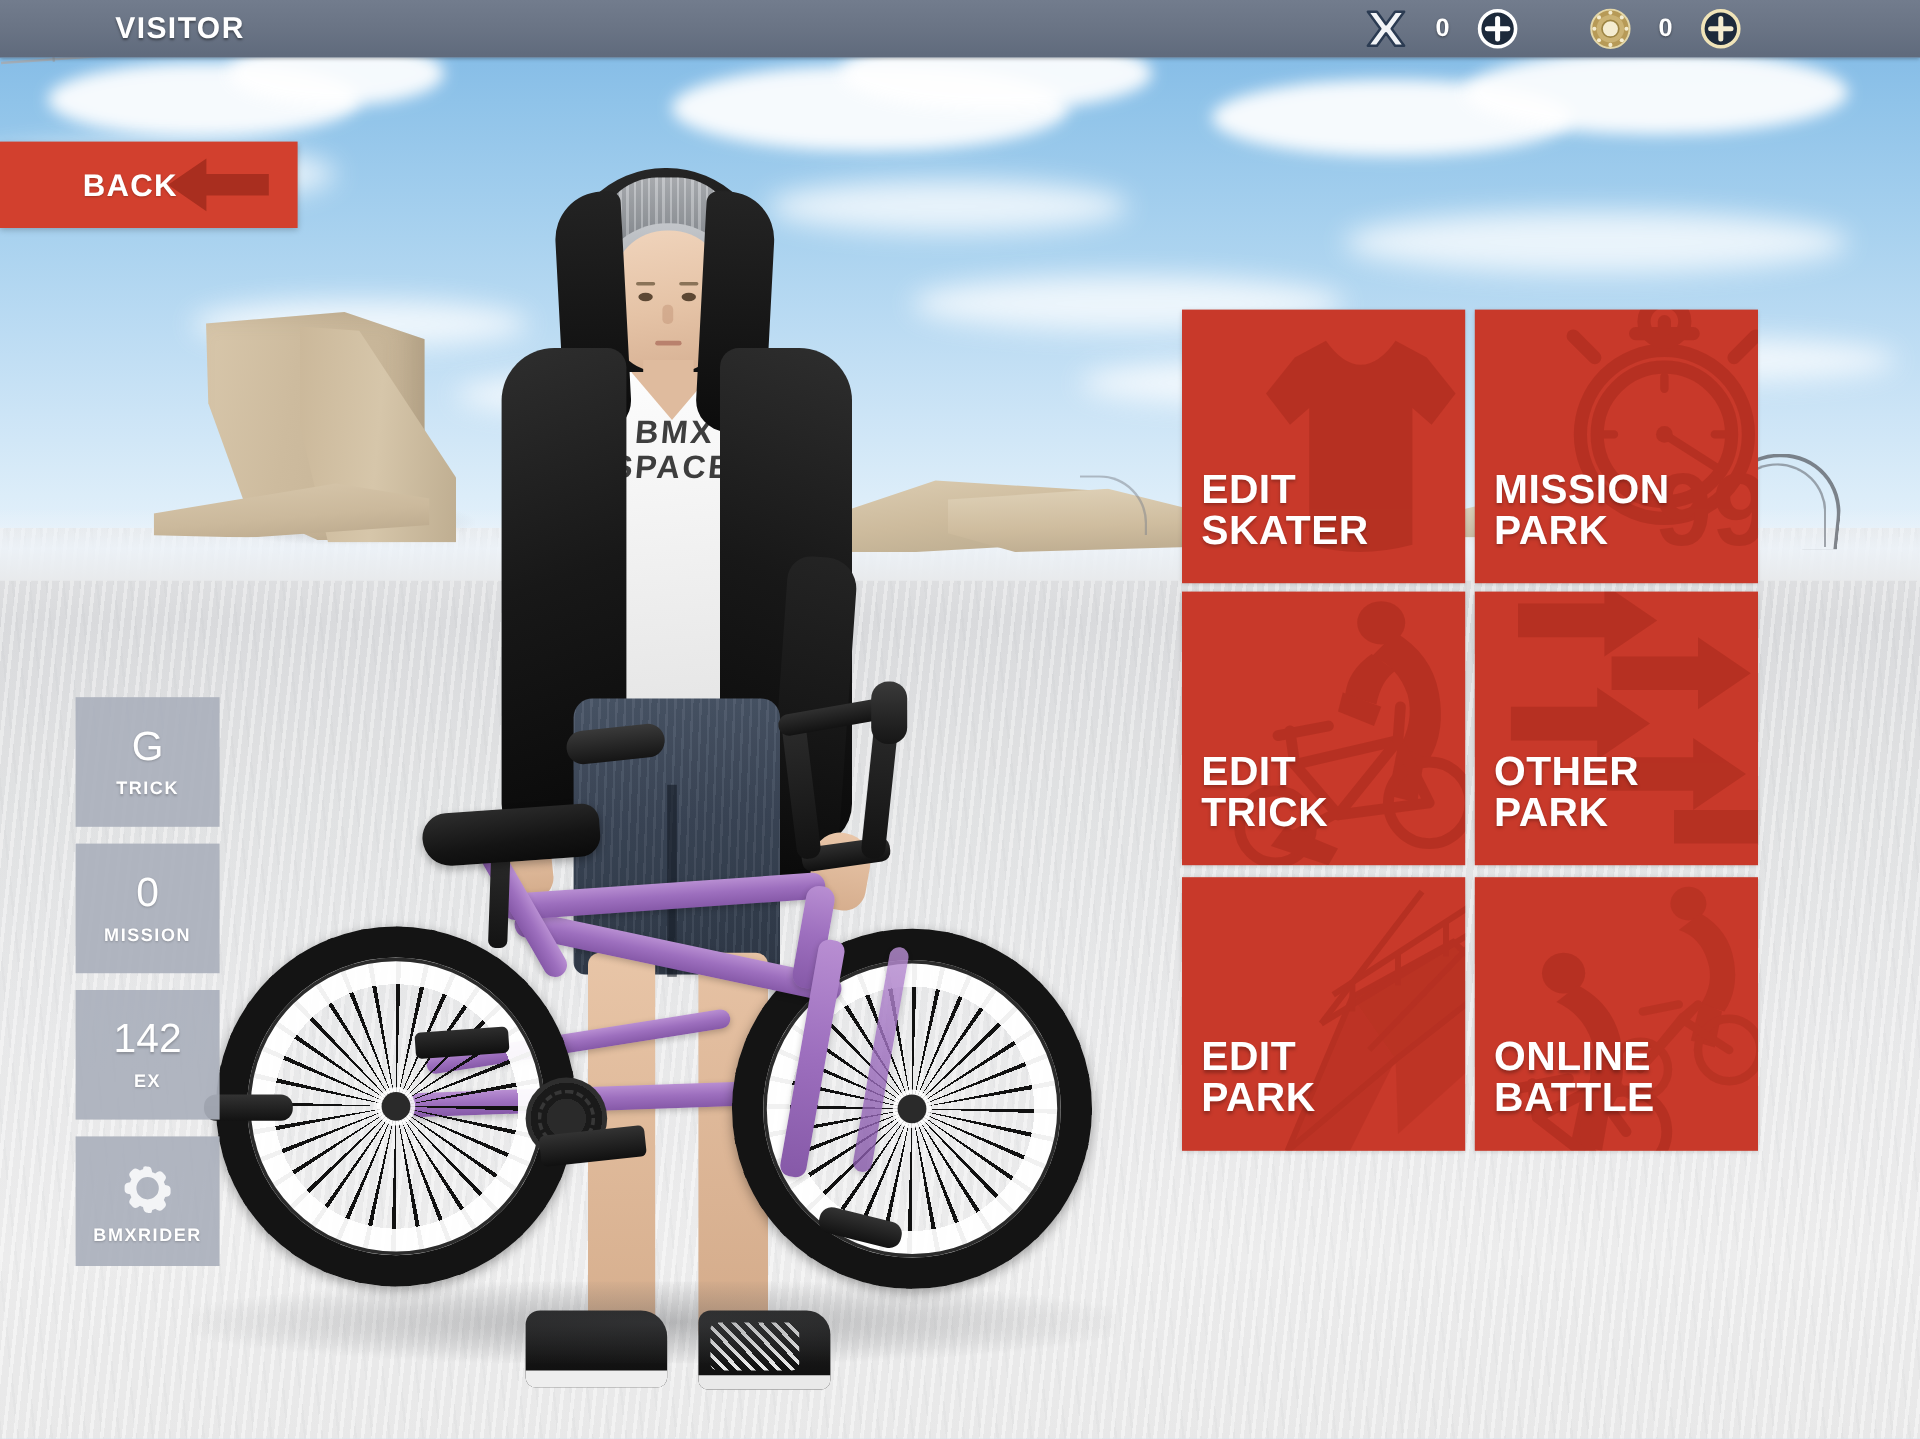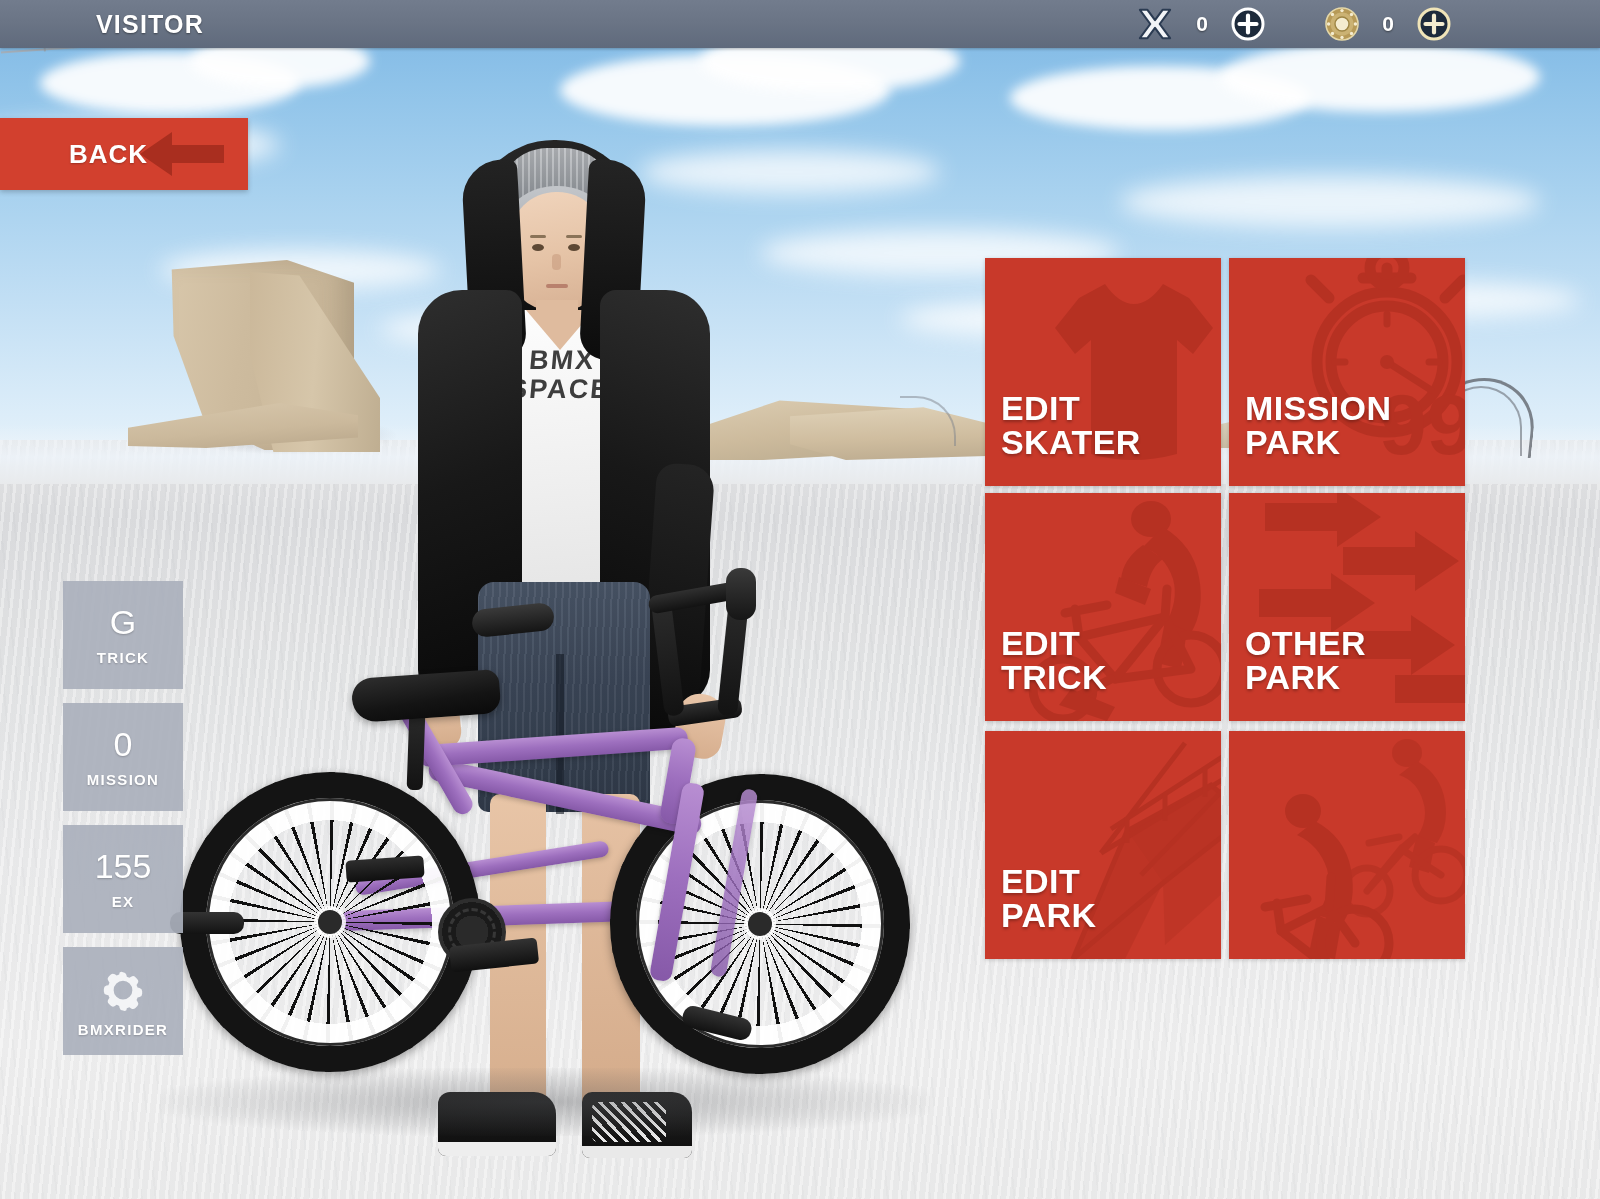--- a/index.html
+++ b/index.html
@@ -569,21 +569,21 @@
       <div class="stat-value">G</div>
       <div class="stat-label">TRICK</div>
     </div>
 
     <div class="stat">
       <div class="stat-value">0</div>
       <div class="stat-label">MISSION</div>
     </div>
 
     <div class="stat">
-      <div class="stat-value">155</div>
+      <div class="stat-value">142</div>
       <div class="stat-label">EX</div>
     </div>
 
     <div class="stat setting">
       <span>
         <svg class="gear-ico" viewBox="0 0 48 48" aria-hidden="true">
           <path fill="#f3f4f6" d="M24 7.5 a3.6 3.6 0 0 1 3.5 2.7 l.5 2.1 a12 12 0 0 1 2.6 1.1 l1.9-1.2 a3.6 3.6 0 0 1 4.5.5 l1.8 1.8 a3.6 3.6 0 0 1 .5 4.5 l-1.2 1.9 a12 12 0 0 1 1.1 2.6 l2.1.5 a3.6 3.6 0 0 1 2.7 3.5 v2.5 a3.6 3.6 0 0 1-2.7 3.5 l-2.1.5 a12 12 0 0 1-1.1 2.6 l1.2 1.9 a3.6 3.6 0 0 1-.5 4.5 l-1.8 1.8 a3.6 3.6 0 0 1-4.5.5 l-1.9-1.2 a12 12 0 0 1-2.6 1.1 l-.5 2.1 A3.6 3.6 0 0 1 24 47.5 h-.0 a3.6 3.6 0 0 1-3.5-2.7 l-.5-2.1 a12 12 0 0 1-2.6-1.1 l-1.9 1.2 a3.6 3.6 0 0 1-4.5-.5 l-1.8-1.8 a3.6 3.6 0 0 1-.5-4.5 l1.2-1.9 a12 12 0 0 1-1.1-2.6 l-2.1-.5 A3.6 3.6 0 0 1 4 27.5 V25 a3.6 3.6 0 0 1 2.7-3.5 l2.1-.5 a12 12 0 0 1 1.1-2.6 l-1.2-1.9 a3.6 3.6 0 0 1 .5-4.5 l1.8-1.8 a3.6 3.6 0 0 1 4.5-.5 l1.9 1.2 a12 12 0 0 1 2.6-1.1 l.5-2.1 A3.6 3.6 0 0 1 24 7.5 Z
                    M24 16.5 a9.75 9.75 0 1 0 0 19.5 a9.75 9.75 0 0 0 0-19.5 Z"></path>
         </svg>
       </span>
@@ -723,17 +723,19 @@
               </g>
               <g fill="none" stroke="#8e1f12" stroke-width="9" stroke-linecap="round">
                 <circle cx="96" cy="212" r="34"></circle>
                 <path d="M6 176 L48 168 M18 172 L22 200"></path>
                 <path d="M22 200 L70 176 L96 212 M22 200 L58 228"></path>
                 <path d="M70 176 L72 146"></path>
               </g>
             </g>
           </svg>
         </span>
+        <span class="menu-text">ONLINE
+BATTLE</span>
       </div>
     </div>
 
   </div>
 </div>
 
 </body></html>

